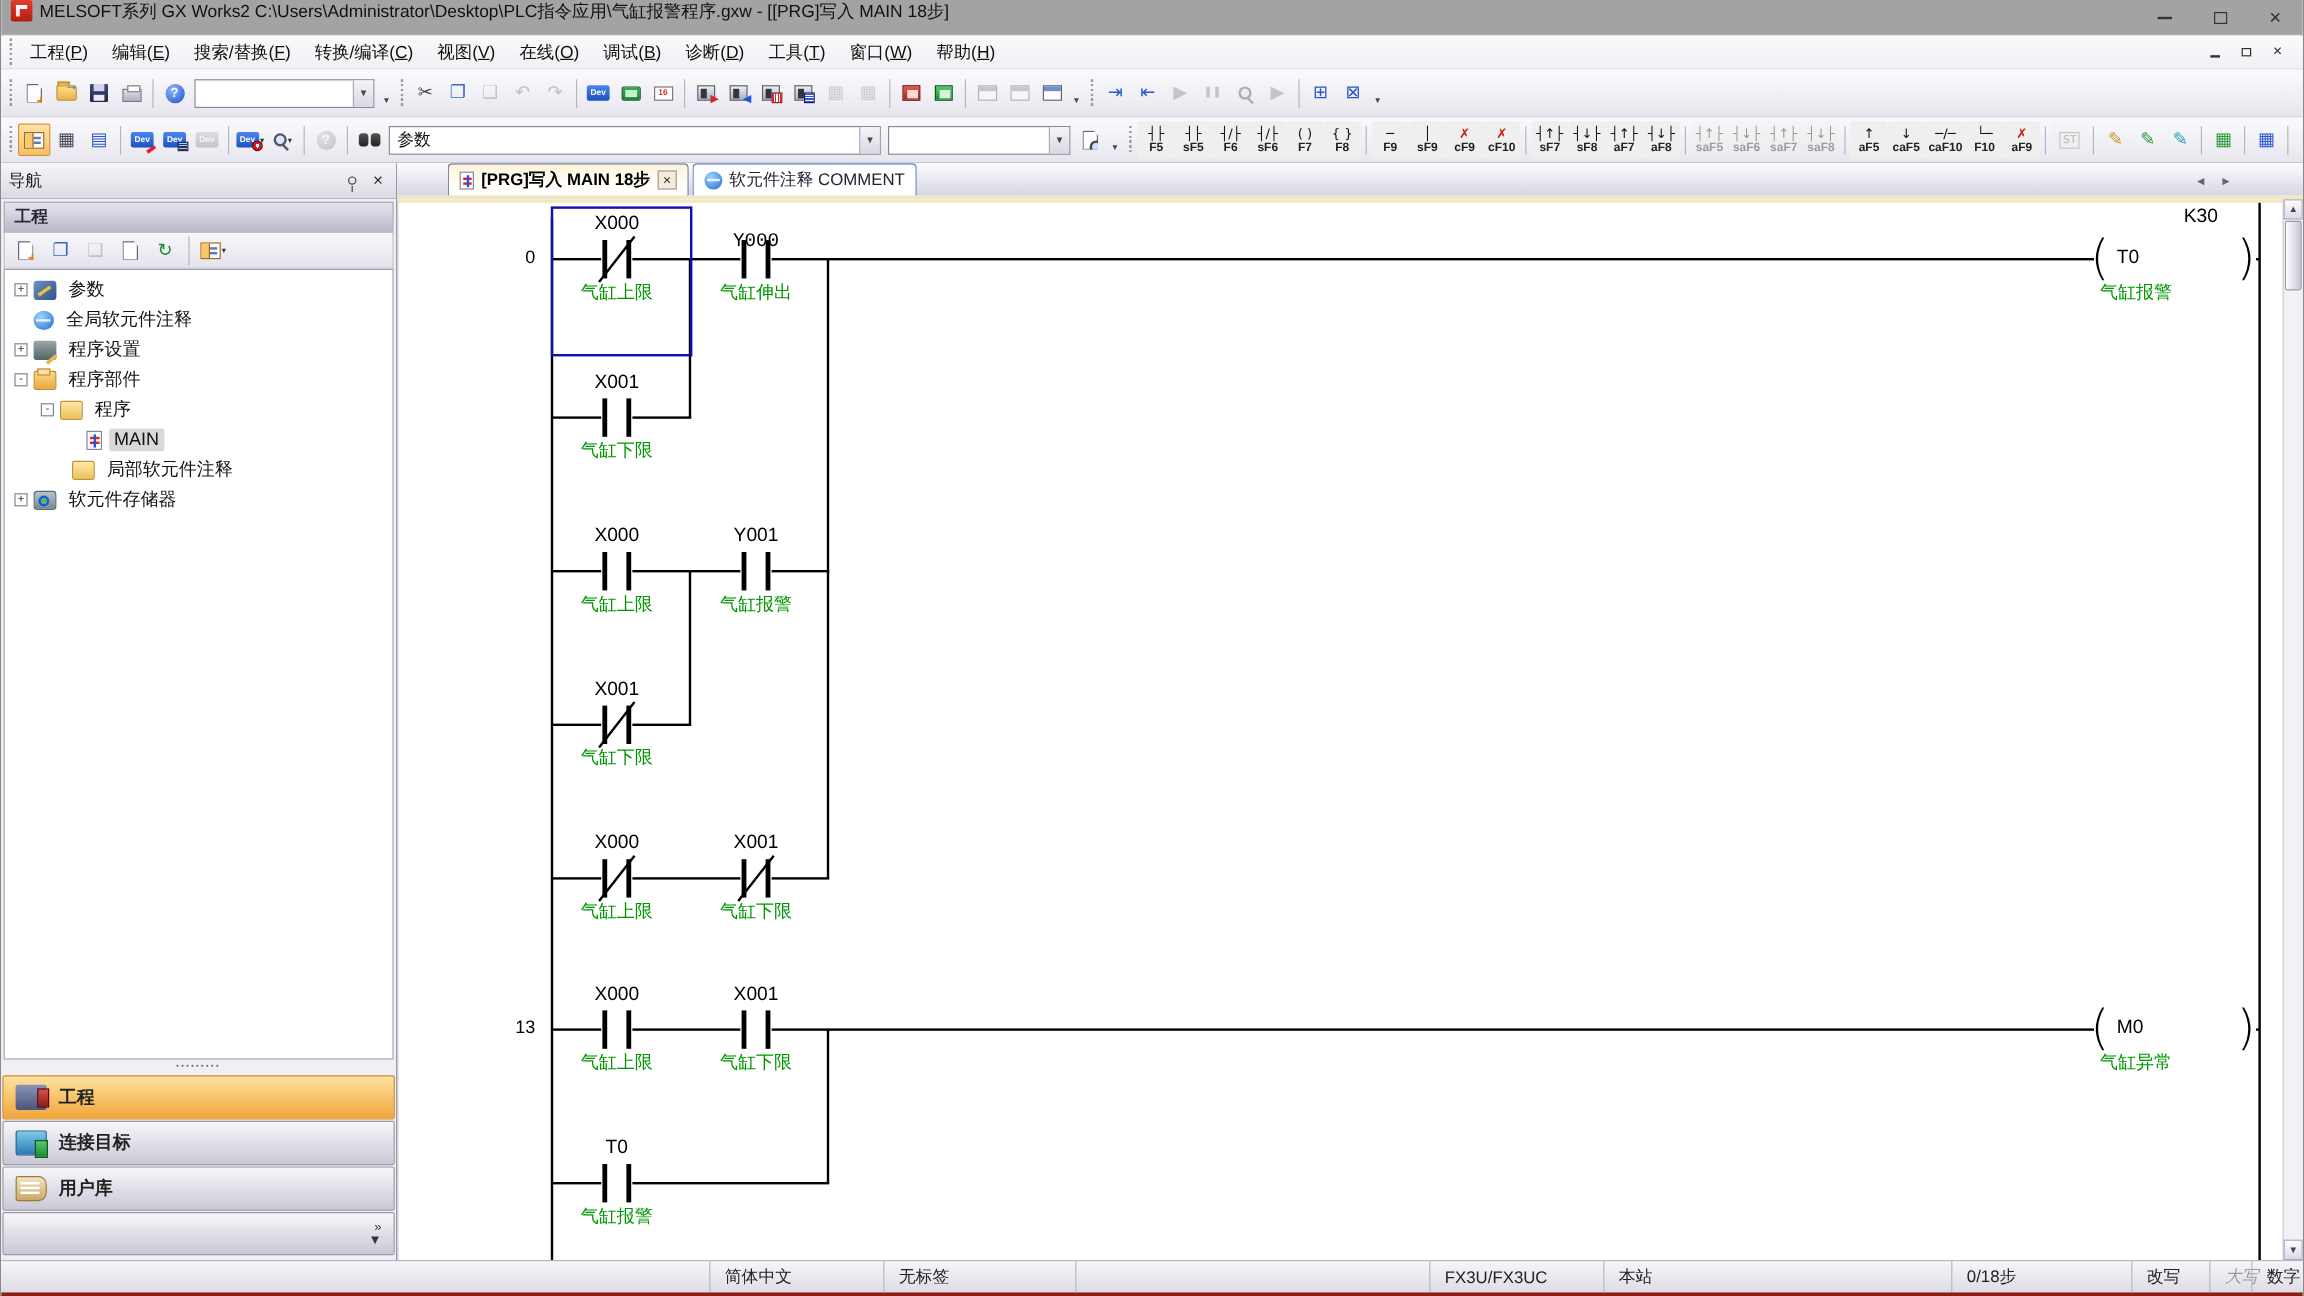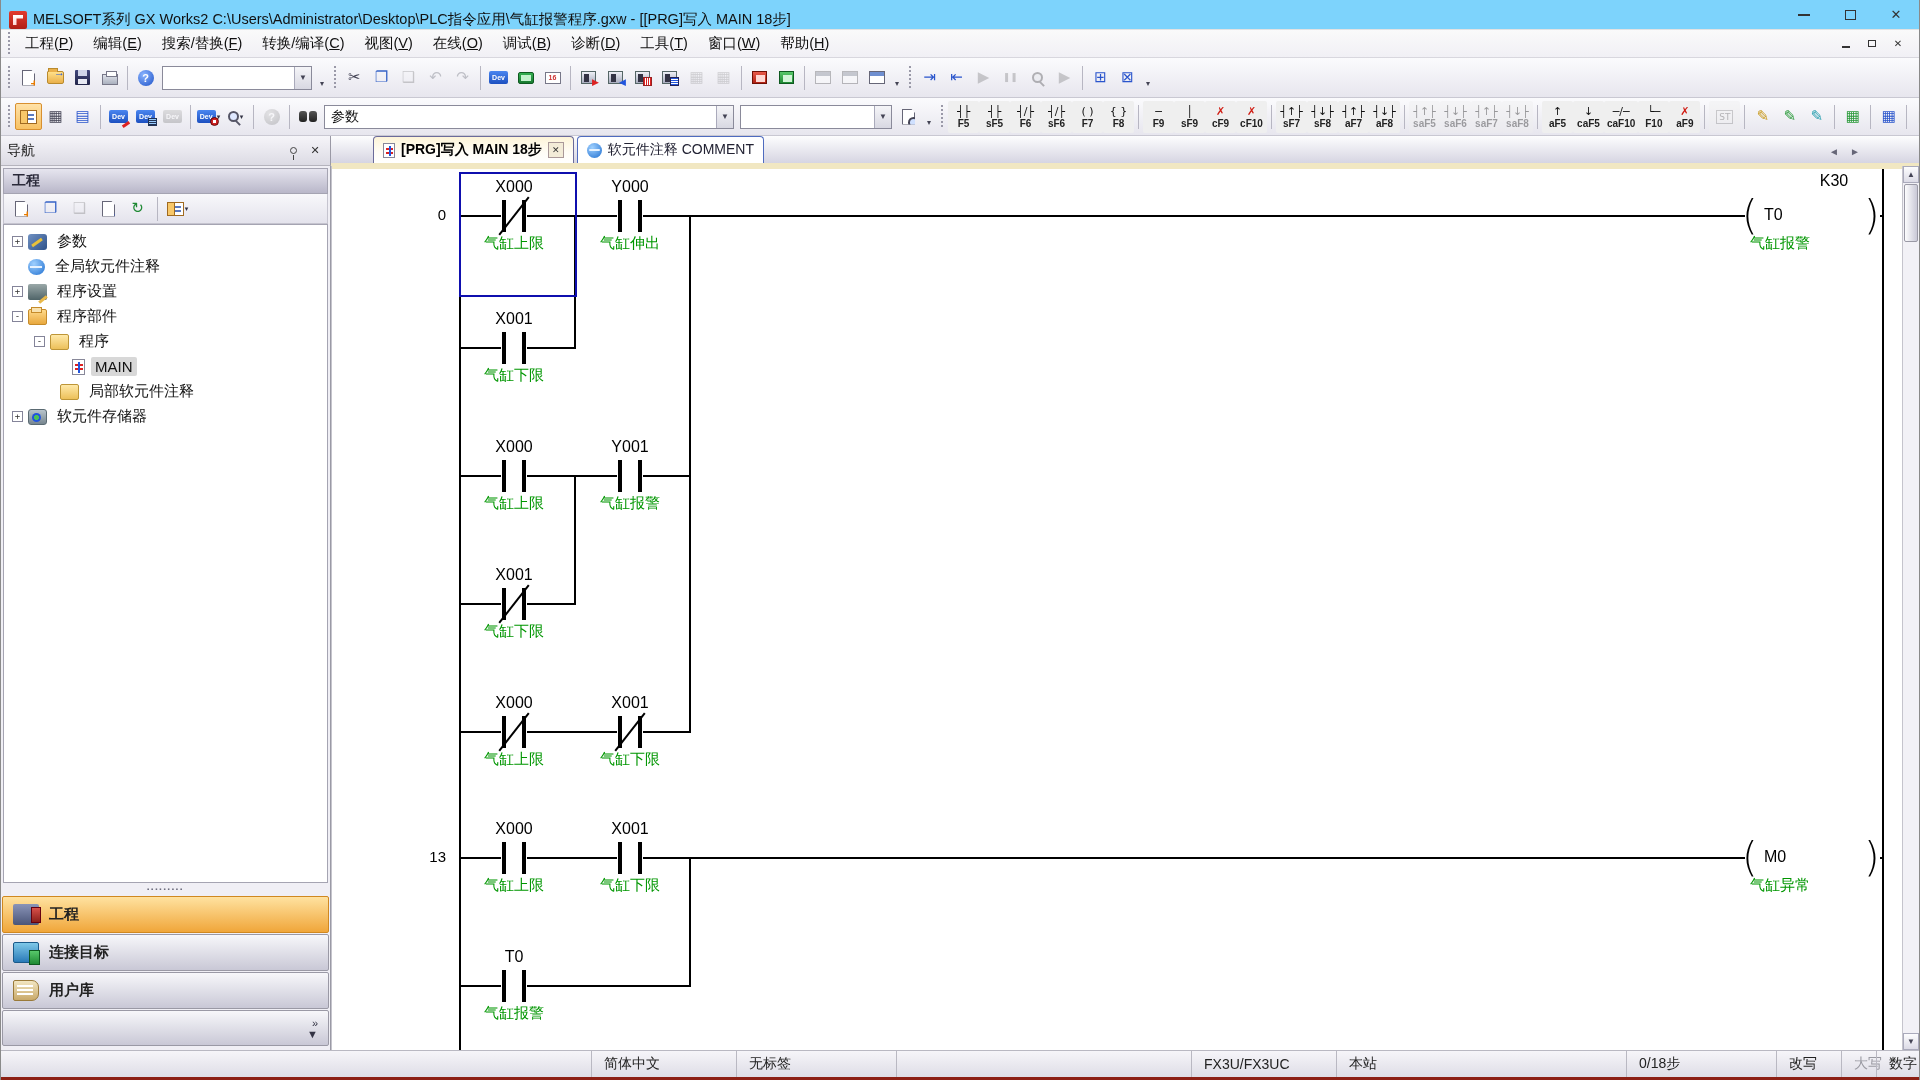--- a/index.html
+++ b/index.html
@@ -1,21 +1,21 @@
 <!DOCTYPE html>
 <html><head>
 <meta charset="utf-8">
 <style>
   * { box-sizing: border-box; margin: 0; padding: 0; }
   html,body { width:1920px; height:1080px; overflow:hidden;
     font-family:"Liberation Sans","DejaVu Sans",sans-serif; background:#fff; }
   body { border-left:1px solid #8a8a8a; border-right:1px solid #8a8a8a; }
 
   
-  #titlebar { height:30px; background:#7dd3fc; display:flex; align-items:flex-end;
+  #titlebar { height:30px; background:#a3a3a3; display:flex; align-items:flex-start;
     border-bottom:1px solid #e2e2e2; }
   .app-ico { width:18px; height:18px; margin:0 6px 0 8px; background:linear-gradient(#e23b2e,#b01f14);
     border-radius:2px; position:relative; flex:none; }
   .app-ico::after { content:""; position:absolute; left:4px; top:4px; width:10px; height:10px;
     background:linear-gradient(#fff,#ffd9d4); clip-path:polygon(0 0,100% 0,100% 35%,35% 35%,35% 100%,0 100%); }
   #title-text { font-size:14.5px; color:#111; white-space:nowrap; overflow:hidden; }
   #win-controls { margin-left:auto; display:flex; height:100%; }
   .wbtn { width:46px; height:100%; display:flex; align-items:center; justify-content:center;
     color:#333; font-size:13px; }
   .glyph-min { width:12px; height:2px; background:#333; display:block; }
@@ -227,21 +227,21 @@
     display:flex; align-items:center; justify-content:center; font-size:8px; color:#445; flex:none; }
   #sthumb { height:58px; margin:1px 1px; background:linear-gradient(90deg,#fdfdfe,#c9c8d6);
     border:1px solid #9a99a5; border-radius:2px; }
   #strack { flex:1; }
 
   
   #statusbar { height:27px; background:linear-gradient(#f6f5f9,#dedde6); border-top:1px solid #b9b8c2;
     display:flex; align-items:stretch; font-size:14px; color:#222; }
   .sseg { border-left:1px solid #b9b8c2; display:flex; align-items:center; padding-left:12px; flex:none; white-space:nowrap; }
   .sseg.first { border-left:none; flex:1; }
-  .sseg.gray { color:#9a9aa2; }
+  .sseg.gray { color:#9a9aa2;font-style:italic; }
   #bottom-border { height:3px; background:#8c1f14; }
 </style>
 </head>
 <body>
 
 <div id="titlebar">
   <span class="app-ico"></span>
   <span id="title-text">MELSOFT系列 GX Works2 C:\Users\Administrator\Desktop\PLC指令应用\气缸报警程序.gxw - [[PRG]写入 MAIN 18步]</span>
   <div id="win-controls">
     <span class="wbtn">
@@ -702,21 +702,21 @@
         <div class="wireH" style="left: 128px; width: 1285px; top: 46px;"></div>
         <div class="cgap" style="left: 169px; top: 29px;"></div>
         <div class="cbar" style="left: 170px; top: 31px;"></div>
         <div class="cbar" style="left: 190px; top: 31px;"></div>
         <div class="slash" style="left: 158px; top: 46px;"></div>
         <div class="dlabel" style="left: 122px; top: 9px;">X000</div>
         <div class="dcomment" style="left: 110px; top: 65px;">气缸上限</div>
         <div class="cgap" style="left: 285px; top: 29px;"></div>
         <div class="cbar" style="left: 286px; top: 31px;"></div>
         <div class="cbar" style="left: 306px; top: 31px;"></div>
-        <div class="dlabel" style="left: 238px; top: 9px;">Y000</div>
+        <div class="dlabel" style="left: 238px; top: 23px; font-family: Liberation Mono, monospace;">Y000</div>
         <div class="dcomment" style="left: 226px; top: 65px;">气缸伸出</div>
         <div class="paren" style="left: 1410px; top: 20px;">(</div>
         <div class="paren" style="left: 1532px; top: 20px;">)</div>
         <div class="coil-label" style="left: 1432px; top: 37px;">T0</div>
         <div class="klabel" style="left: 1452px; top: 3px;">K30</div>
         <div class="dcomment" style="left: 1418px; top: 65px; text-align: left;">气缸报警</div>
         <div class="wireH" style="left: 1548px; width: 3px; top: 46px;"></div>
         <div class="wireH" style="left: 128px; width: 116px; top: 178px;"></div>
         <div class="cgap" style="left: 169px; top: 161px;"></div>
         <div class="cbar" style="left: 170px; top: 163px;"></div>

